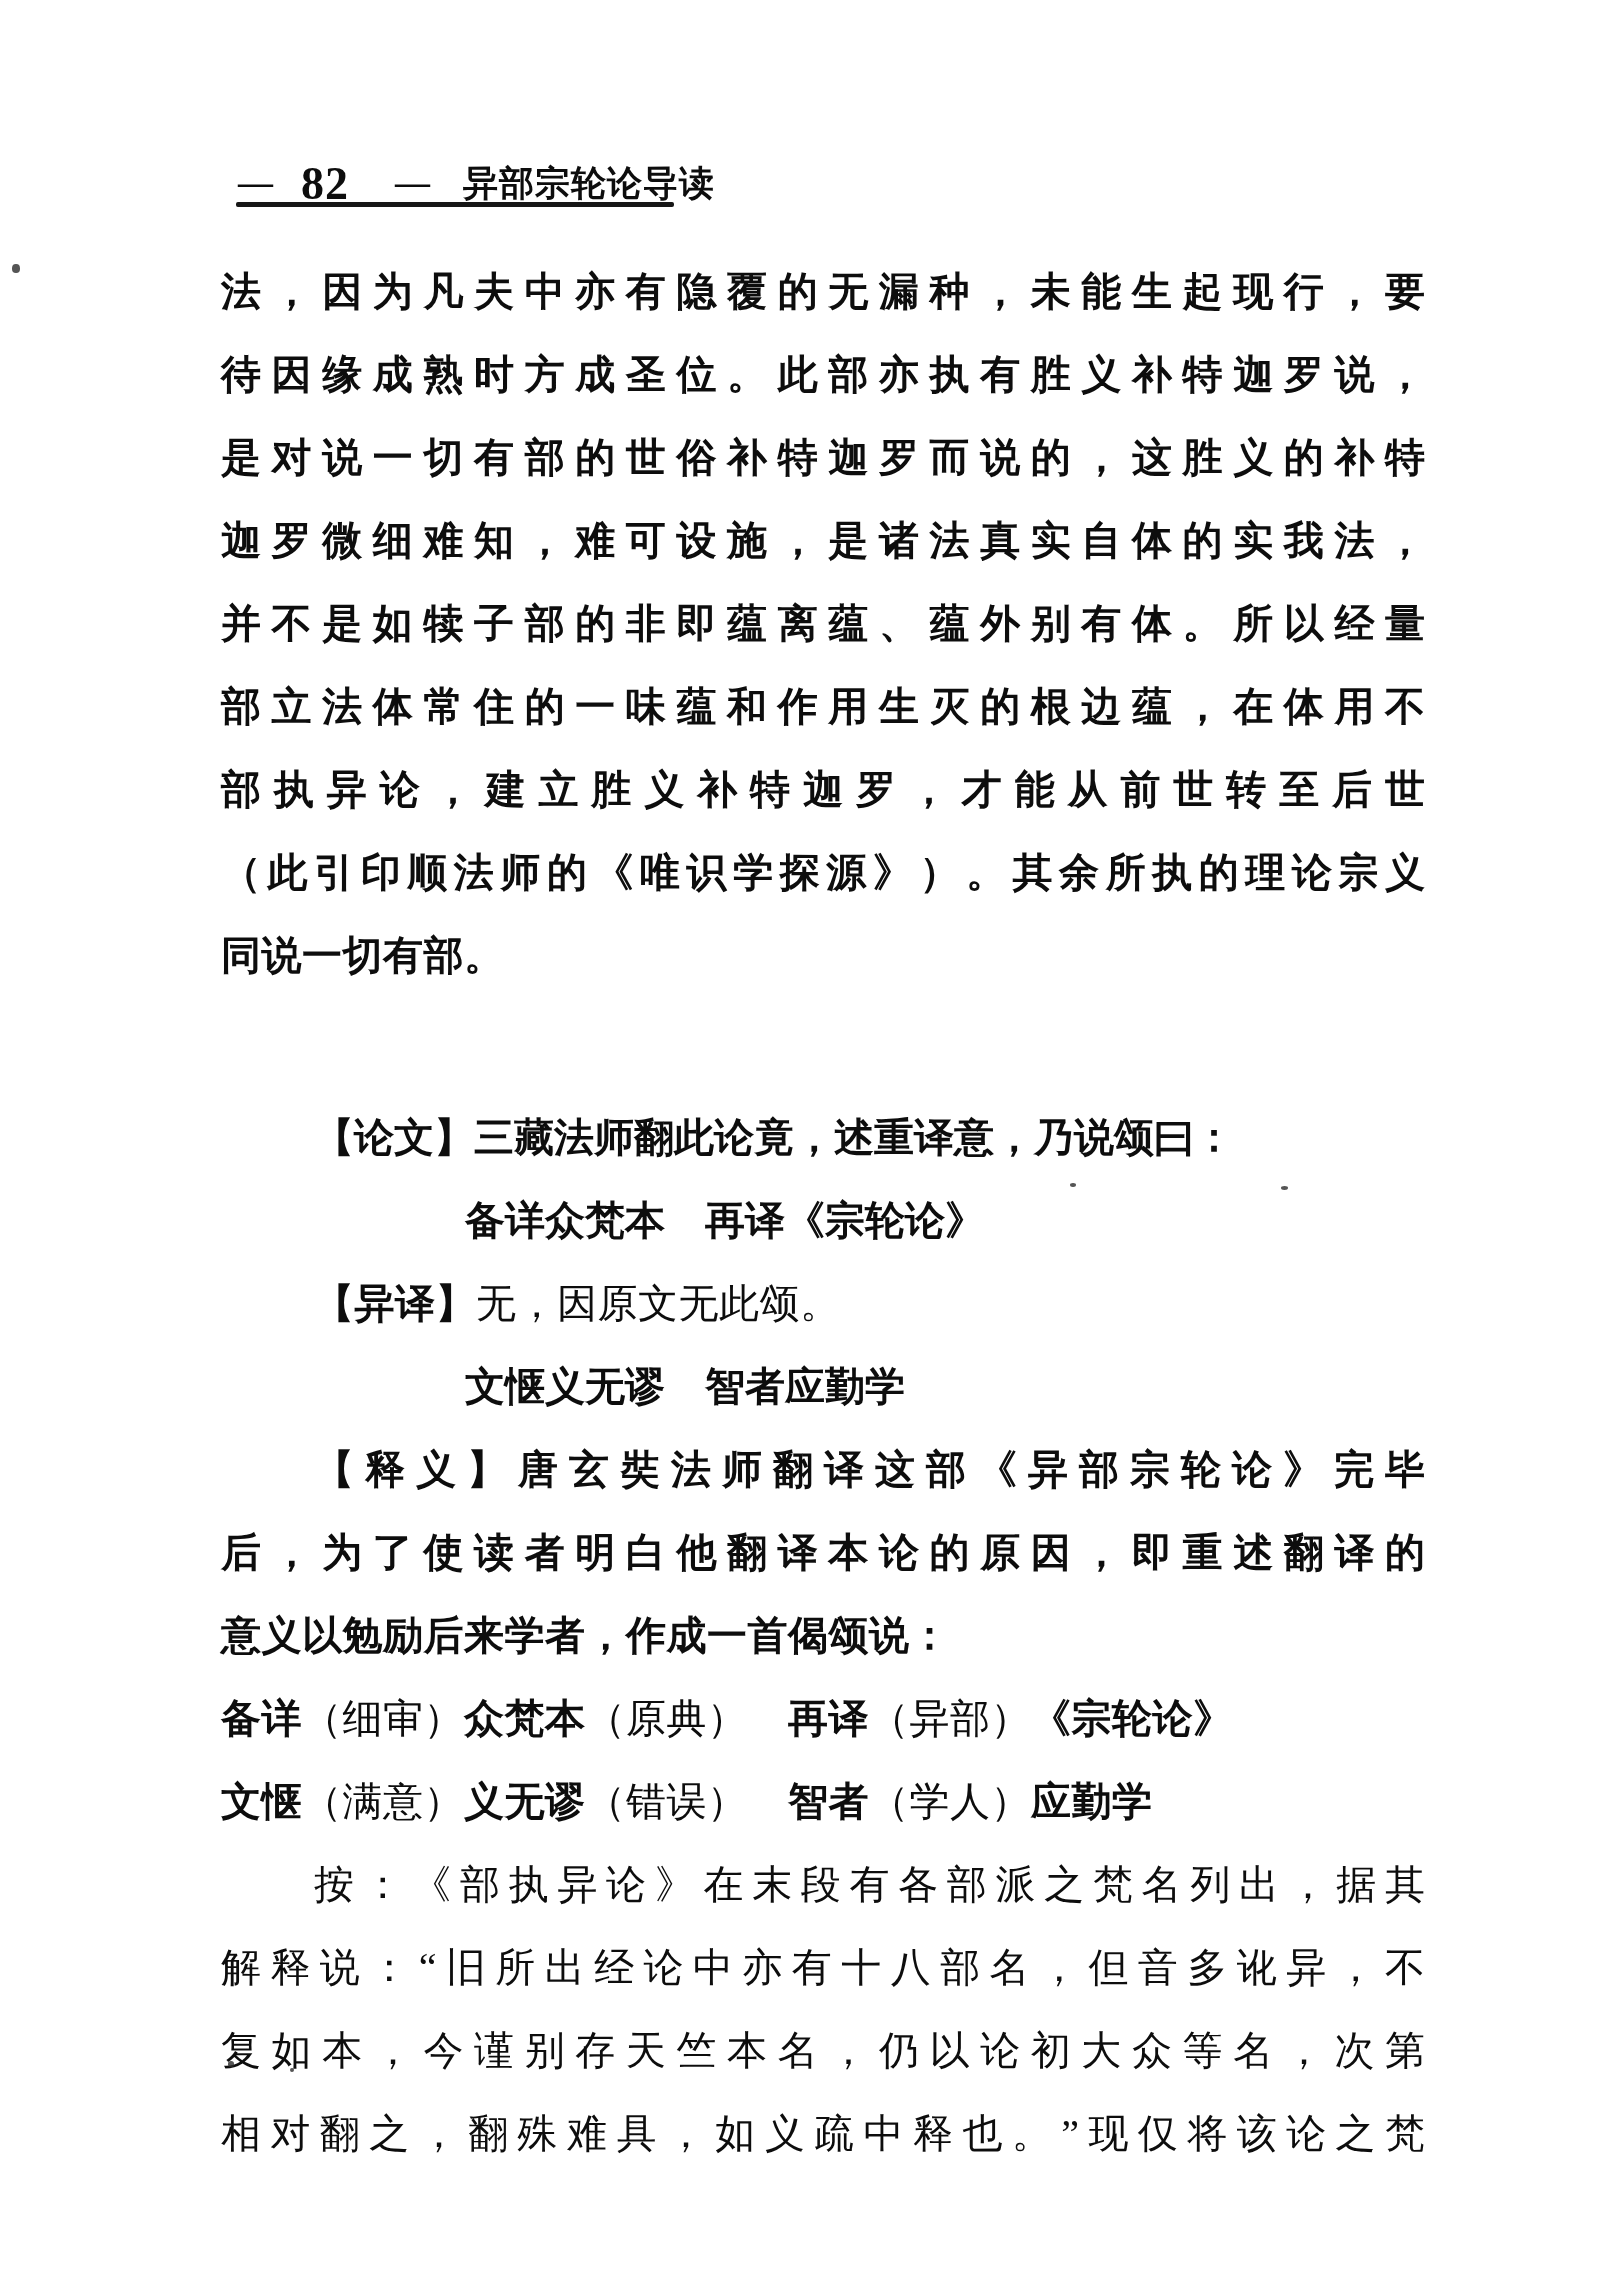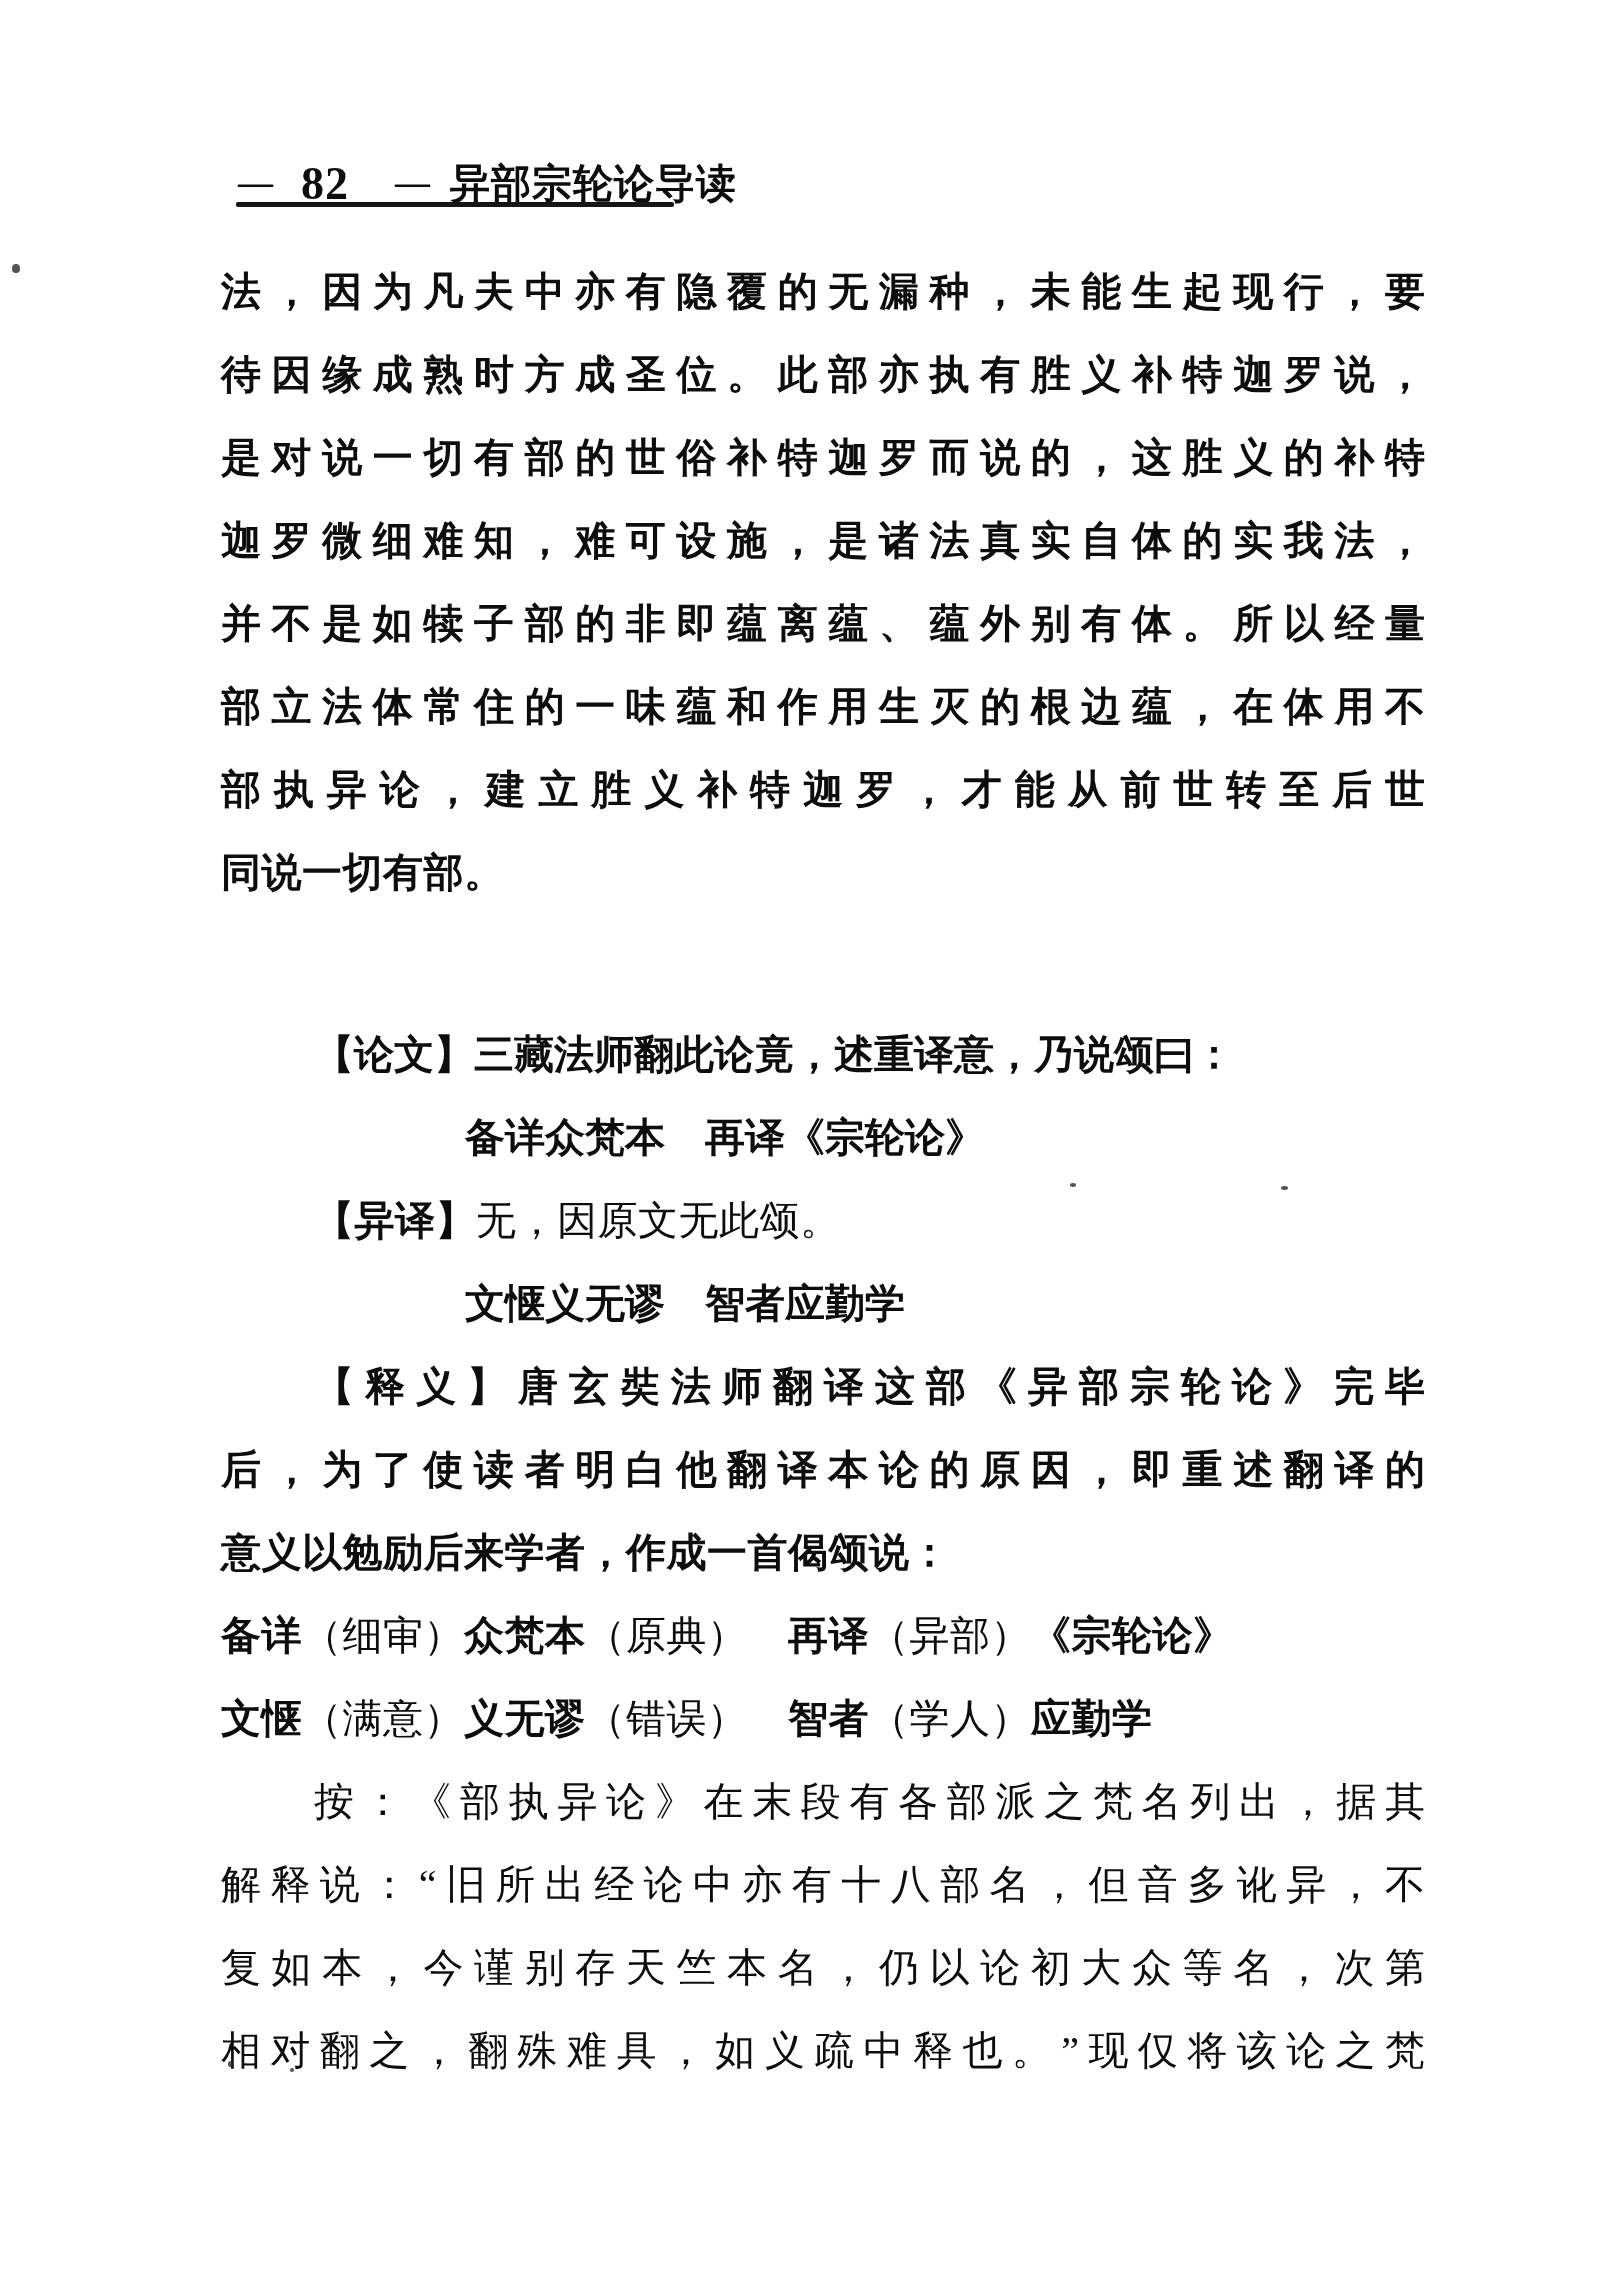--- a/index.html
+++ b/index.html
@@ -13,21 +13,21 @@
     background:#ffffff; overflow:hidden;
   }
   
   .header {
     position:absolute; left:238px; top:161px; height:44px;
     display:flex; align-items:center;
     font-size:35px; font-weight:600; letter-spacing:1px; white-space:nowrap;
   }
   .header .pgnum { margin-left:27px; font-size:46px; font-weight:600; }
   .header .dash2 { margin-left:46px; }
-  .header .booktitle { margin-left:19px; font-size:40px; }
+  .header .booktitle { margin-left:32px; font-size:35px; }
   .header-underline {
     position:absolute; left:236px; top:202px; width:438px; height:4.8px;
     background:#161616; border-radius:1.9px;
   }
   
   .textblock {
     position:absolute; left:221px; top:250px; width:1204px;
   }
   .line {
     height:83px; line-height:83px; font-size:40px;
@@ -70,20 +70,21 @@
 
   <div class="textblock">
 
     <div class="line fill">法，因为凡夫中亦有隐覆的无漏种，未能生起现行，要</div>
     <div class="line fill">待因缘成熟时方成圣位。此部亦执有胜义补特迦罗说，</div>
     <div class="line fill">是对说一切有部的世俗补特迦罗而说的，这胜义的补特</div>
     <div class="line fill">迦罗微细难知，难可设施，是诸法真实自体的实我法，</div>
     <div class="line fill">并不是如犊子部的非即蕴离蕴、蕴外别有体。所以经量</div>
     <div class="line fill">部立法体常住的一味蕴和作用生灭的根边蕴，在体用不</div>
     <div class="line fill">部执异论，建立胜义补特迦罗，才能从前世转至后世</div>
+    <div class="line fill">（此引印顺法师的《唯识学探源》）。其余所执的理论宗义</div>
     <div class="line">同说一切有部。</div>
 
     <div class="line ind2 gap-before hei">
       <span>【论文】</span><span>三藏法师翻此论竟，述重译意，乃说颂曰：</span>
     </div>
     <div class="line verse hei">备详众梵本　再译《宗轮论》</div>
     <div class="line ind2">
       <span class="label">【异译】</span><span class="kai">无，因原文无此颂。</span>
     </div>
 

